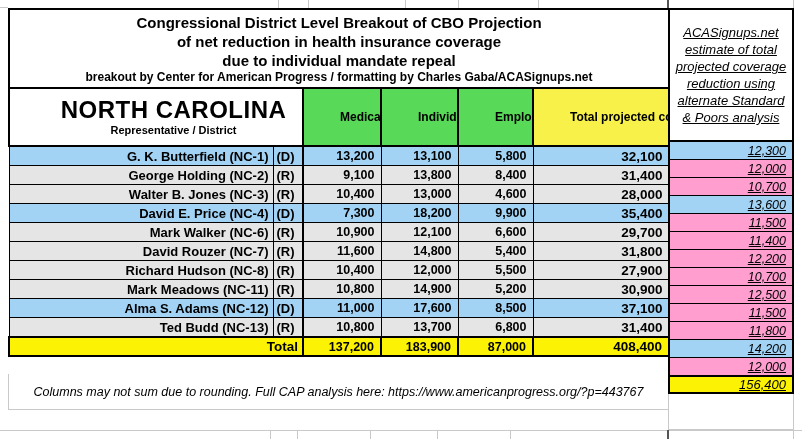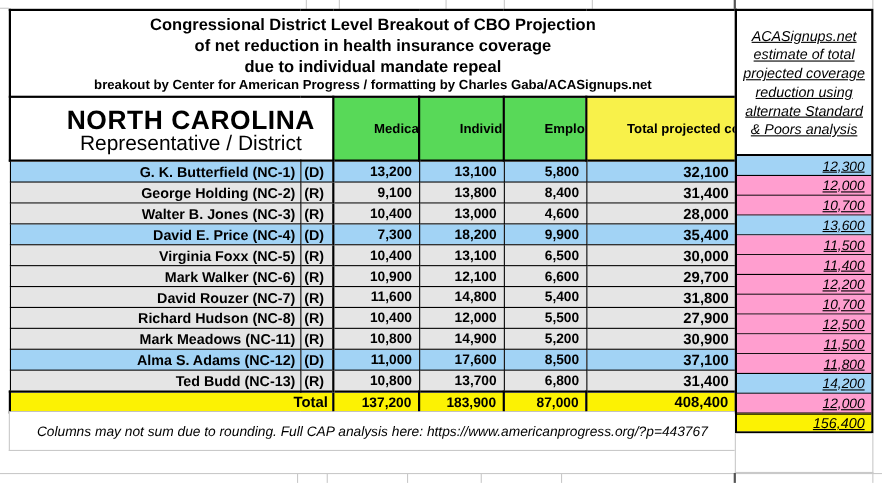--- a/index.html
+++ b/index.html
@@ -15,21 +15,21 @@
     position:absolute;left:8px;top:8px;width:660px;
     border-collapse:collapse;table-layout:fixed;
   }
   #main-table td{border:1px solid #000;vertical-align:middle;overflow:hidden;white-space:nowrap;}
   .title-cell{border:2px solid #000 !important;height:73px;text-align:center;background:#fff;padding:2px 0;}
   .t-line{font-size:15px;font-weight:bold;line-height:19px;white-space:nowrap;}
   .t-by{font-size:12px;font-weight:bold;line-height:15px;}
   .hdr td{border:2px solid #000 !important;height:54px;text-align:center;font-weight:bold;font-size:12px;line-height:14px;white-space:normal;padding-left:36px;}
   .state-cell{background:#fff;}
   .state-name{font-size:24px;font-weight:bold;line-height:26px;letter-spacing:.5px;}
-  .state-sub{font-size:19px;font-weight:normal;line-height:15px;}
+  .state-sub{font-size:11px;font-weight:bold;line-height:15px;}
   .h-green{background:#58d958;}
   .h-yellow{background:#f8f14a;}
   tr.datarow td{height:16px;}
   tr.dem td{background:#a2d3f5;}
   tr.rep td{background:#e5e5e5;}
   .c-name{text-align:right;font-weight:bold;font-size:13px;padding-right:4px;}
   .c-party{text-align:left;font-weight:bold;font-size:13px;padding-left:3px;border-right:2px solid #000 !important;}
   .c-num{text-align:right;font-weight:bold;font-size:12.5px;padding-right:6px;}
   .c-total{font-size:13.5px;}
   tr.total-row td{background:#fcf203;border:2px solid #000 !important;height:13px;font-weight:bold;}
@@ -149,28 +149,20 @@
   </tr>
         <tr class="datarow dem">
     <td class="c-name">David E. Price (NC-4)</td>
     <td class="c-party">(D)</td>
     <td class="c-num">7,300</td>
     <td class="c-num">18,200</td>
     <td class="c-num">9,900</td>
     <td class="c-num c-total">35,400</td>
   </tr>
         <tr class="datarow rep">
-    <td class="c-name">Virginia Foxx (NC-5)</td>
-    <td class="c-party">(R)</td>
-    <td class="c-num">10,400</td>
-    <td class="c-num">13,100</td>
-    <td class="c-num">6,500</td>
-    <td class="c-num c-total">30,000</td>
-  </tr>
-        <tr class="datarow rep">
     <td class="c-name">Mark Walker (NC-6)</td>
     <td class="c-party">(R)</td>
     <td class="c-num">10,900</td>
     <td class="c-num">12,100</td>
     <td class="c-num">6,600</td>
     <td class="c-num c-total">29,700</td>
   </tr>
         <tr class="datarow rep">
     <td class="c-name">David Rouzer (NC-7)</td>
     <td class="c-party">(R)</td>

